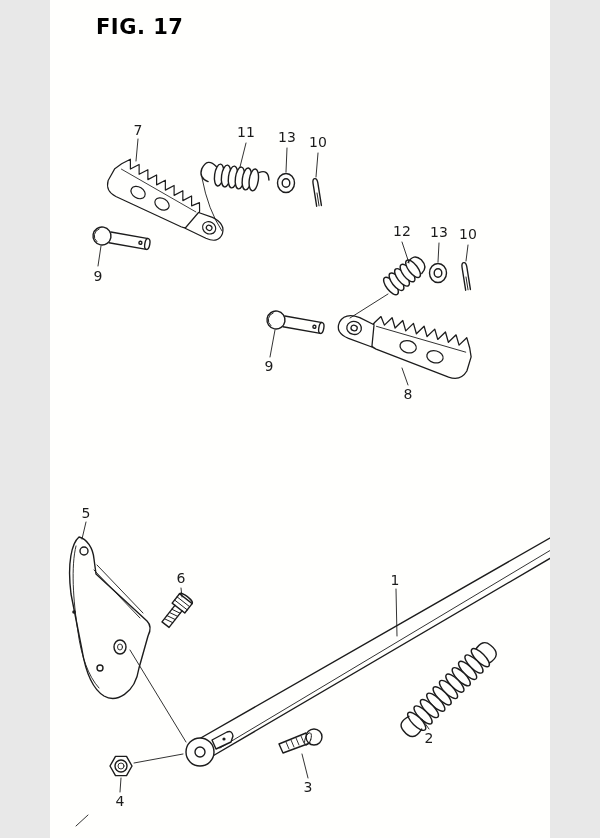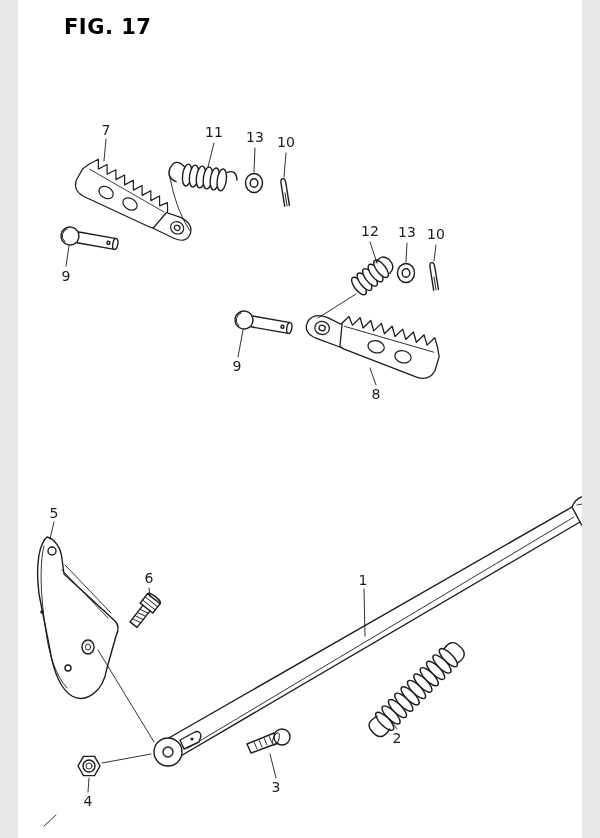--- a/index.html
+++ b/index.html
@@ -1,18 +1,18 @@
 <!DOCTYPE html>
 <html style="--line: #1c1c1c; --paper: #fffffd; --border: #c9c9c3;"><head>
 <meta charset="utf-8">
 <style>
   html,body{margin:0;padding:0;background:#e8e8e8;}
   .page{
     position:relative;
-    width:564px;height:838px;
+    width:500px;height:838px;
     margin:0 auto;
     background:var(--paper,#fffffd);
     font-family:"DejaVu Sans", sans-serif;
     overflow:hidden;
   }
   svg{display:block;}
   .fill{fill:var(--paper,#fff);stroke:var(--line,#1c1c1c);stroke-width:1.4;stroke-linejoin:round;stroke-linecap:round;}
   .ln{fill:none;stroke:var(--line,#1c1c1c);stroke-width:1.4;stroke-linejoin:round;stroke-linecap:round;}
   .thin{fill:none;stroke:var(--line,#1c1c1c);stroke-width:0.9;stroke-linecap:round;}
   .lead{fill:none;stroke:var(--line,#1c1c1c);stroke-width:0.9;stroke-linecap:round;}

